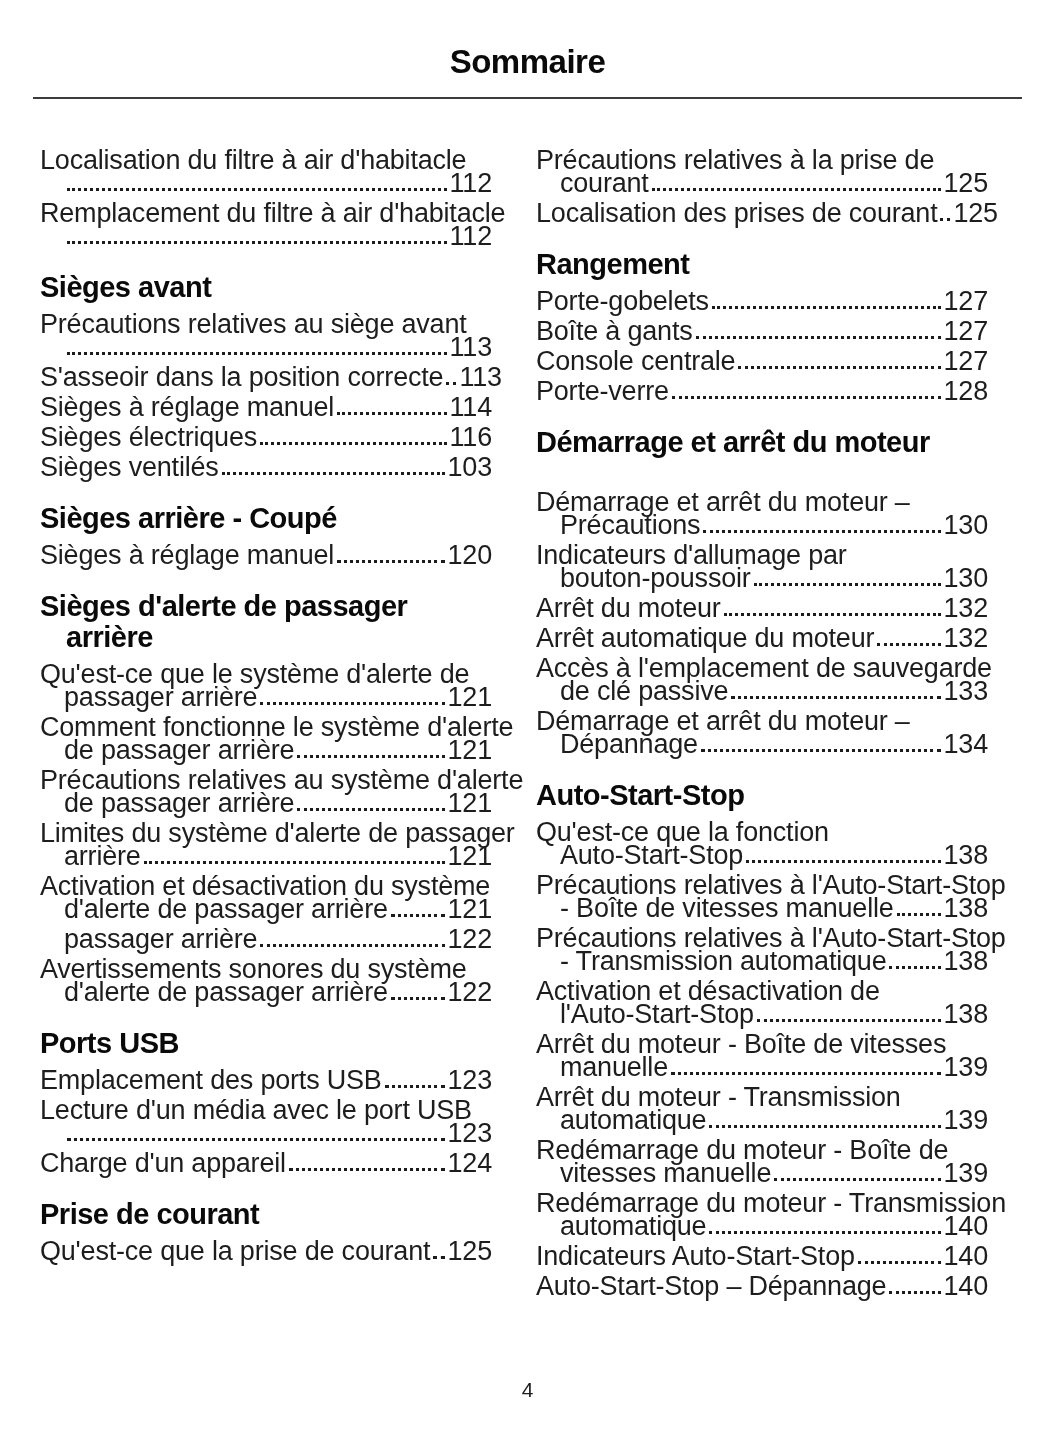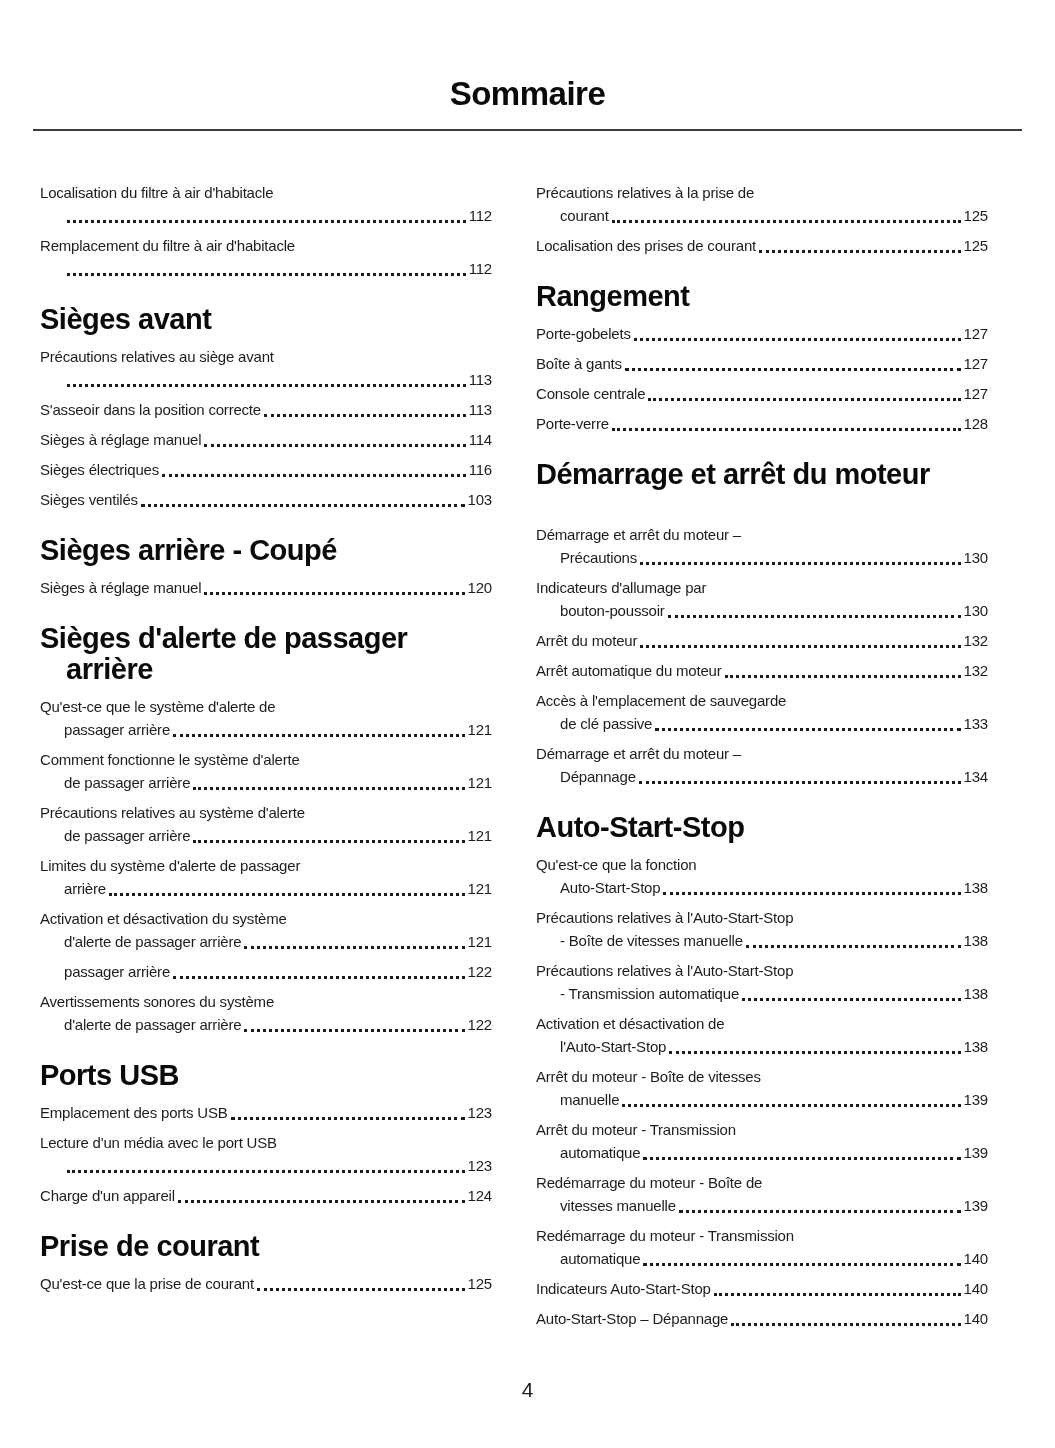--- a/index.html
+++ b/index.html
@@ -10,36 +10,36 @@
     font-family:"Liberation Sans","DejaVu Sans",sans-serif;
     position:relative;
     overflow:hidden;
   }
   .doc-title{
     text-align:center;
     font-size:33px;
     font-weight:bold;
     letter-spacing:-0.5px;
     color:#0a0a0a;
-    padding-top:74px;
+    padding-top:42px;
     line-height:40px;
   }
   .title-rule{
     border:none;
     border-top:2px solid #3c3c3c;
     margin:15px 33px 0 33px;
   }
   .columns{
     display:flex;
     gap:44px;
     padding:50px 0 0 40px;
   }
   .col{width:452px;flex:0 0 452px;}
   .entry{
-    font-size:15px;
+    font-size:27px;
     line-height:23px;
     letter-spacing:-0.2px;
     margin:0 0 7px 0;
   }
   .line{white-space:nowrap;}
   .line.cont{padding-left:24px;}
   .flexline{display:flex;align-items:flex-start;}
   .flexline .txt{white-space:nowrap;}
   .dots{
     flex:1 1 auto;

